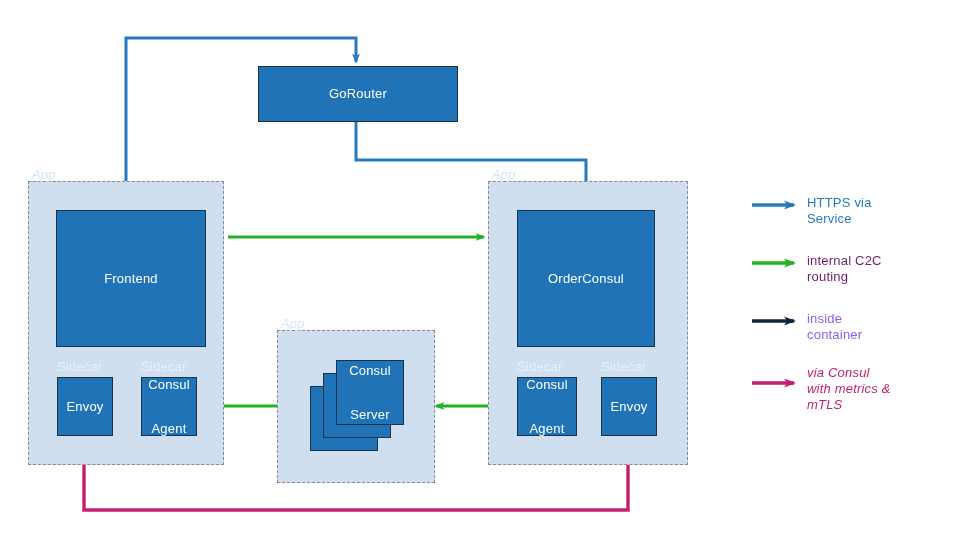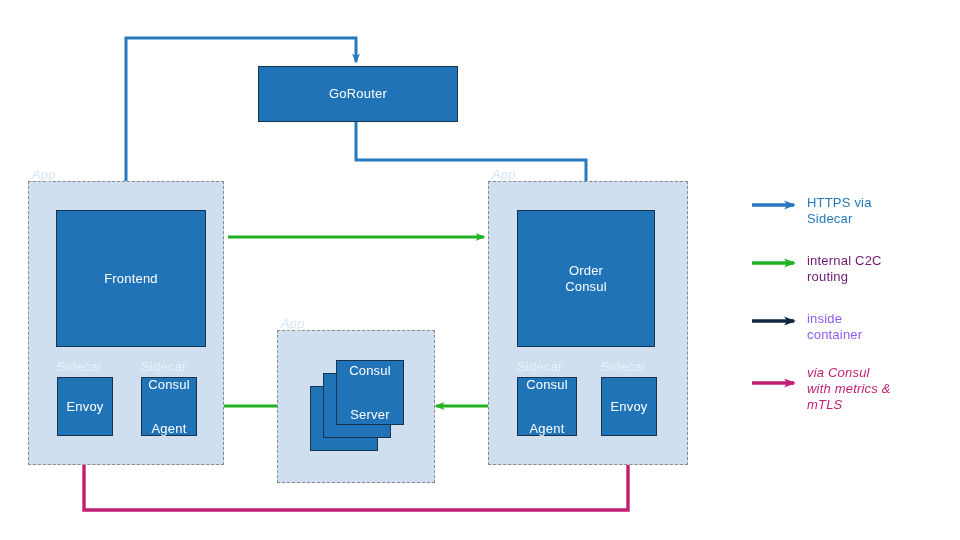--- a/index.html
+++ b/index.html
@@ -148,21 +148,21 @@
     <div class="node small" style="left:59px;top:30px;width:68px;height:65px;flex-direction:column;">
       <span>Consul</span>
       <span>Server</span>
     </div>
   </div>
 
   <div class="app-group" style="left:488px;top:181px;width:200px;height:284px;">
     <div class="app-box"></div>
     <div class="app-label">App</div>
 
-    <div class="node" style="left:29px;top:29px;width:138px;height:137px;flex-direction:column;">
+    <div class="node" style="left:29px;top:29px;width:138px;height:137px;flex-direction:row;">
       <span>Order</span>
       <span>Consul</span>
     </div>
 
     <div class="sidecar-label" style="left:29px;top:178px;">Sidecar</div>
     <div class="node small" style="left:29px;top:196px;width:60px;height:59px;flex-direction:column;">
       <span>Consul</span>
       <span>Agent</span>
     </div>
 
@@ -192,21 +192,21 @@
             <path d="M0,0 L12,4.6 L0,9.2 L3.2,4.6 Z" fill="#c21f73"></path>
           </marker>
         </defs>
       <path d="M7,20 L49,20" fill="none" stroke-width="3.4" marker-end="url(#lgm0)" stroke="#2679bd"></path>
       <path d="M7,78 L49,78" fill="none" stroke-width="3.4" marker-end="url(#lgm1)" stroke="#22b123"></path>
       <path d="M7,136 L49,136" fill="none" stroke-width="3.4" marker-end="url(#lgm2)" stroke="#10263d"></path>
       <path d="M7,198 L49,198" fill="none" stroke-width="3.4" marker-end="url(#lgm3)" stroke="#c21f73"></path>
     </svg>
 
     <div class="legend-text" style="top: 10px; color: rgb(38, 121, 189);">HTTPS via
-Sidecar</div>
+Service</div>
     <div class="legend-text" style="top: 68px; color: #701a75;">internal C2C
 routing</div>
     <div class="legend-text" style="top: 126px; color: #8b5cf6;">inside
 container</div>
     <div class="legend-text" style="top: 180px; color: rgb(194, 31, 115); font-style: italic;">via Consul
 with metrics &amp;
 mTLS</div>
   </div>
 
 </div>

